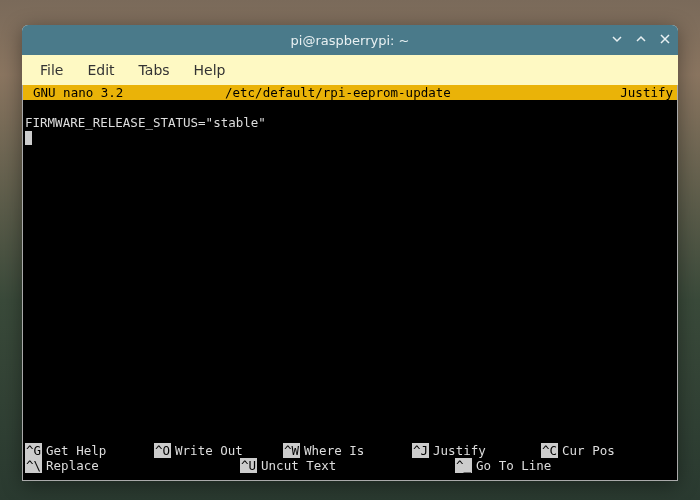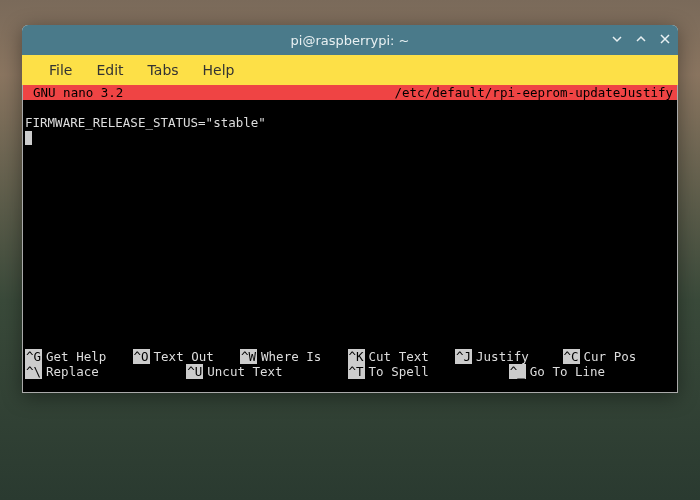--- a/index.html
+++ b/index.html
@@ -9,21 +9,21 @@
       background: linear-gradient(to bottom, #7a6a5a 0%, #8a7560 15%, #3a4a3a 60%, #2a3a30 100%);
       font-family: "DejaVu Sans", "Liberation Sans", Arial, sans-serif;
       overflow: hidden;
       position: relative;
     }
     .window {
       position: absolute;
       left: 22px;
       top: 25px;
       width: 656px;
-      height: 368px;
+      height: 456px;
       background: #fff;
       border-radius: 6px 6px 0 0;
       box-shadow: 0 4px 20px rgba(0,0,0,0.4);
       display: flex;
       flex-direction: column;
       overflow: hidden;
     }
     .titlebar {
       background: #4a7a8a;
       color: #e8f0f2;
@@ -44,73 +44,73 @@
       align-items: center;
       gap: 14px;
     }
     .titlebar-btn {
       color: #e8f0f2;
       font-size: 12px;
       cursor: pointer;
       font-family: sans-serif;
     }
     .menubar {
-      background: #fde047;
+      background: #fef9c3;
       height: 30px;
       display: flex;
       align-items: center;
-      padding: 0 17px;
+      padding: 0 8px;
       font-size: 14px;
       color: #333;
       gap: 4px;
     }
     .menu-item {
       padding: 4px 10px;
       cursor: pointer;
     }
     .terminal {
       flex: 1;
       background: #000;
       color: #ccc;
       font-family: "DejaVu Sans Mono", "Liberation Mono", monospace;
       font-size: 12.5px;
       line-height: 15px;
       position: relative;
       border: 1px solid #aaa;
       border-top: none;
     }
     .nano-header {
-      background: #ef4444;
+      background: #eab308;
       color: #000;
       display: flex;
       height: 15px;
       padding: 0 2px;
     }
     .nano-header-left { width: 200px; padding-left: 8px; }
-    .nano-header-center { flex: 1; text-align: right; }
+    .nano-header-center { flex: 1; text-align: left; }
     .nano-header-right { padding-right: 2px; }
     .nano-body {
       padding: 0 2px;
       margin-top: 15px;
       color: #ddd;
     }
     .nano-cursor {
       display: inline-block;
       width: 7px;
       height: 14px;
       background: #ccc;
       vertical-align: text-bottom;
     }
     .nano-footer {
       position: absolute;
       bottom: 0;
       left: 0;
       right: 5px;
       color: #ddd;
-      padding: 0 2px 13px 2px;
+      padding: 0 2px 7px 2px;
     }
     .nano-footer-row {
       display: flex;
       height: 15px;
     }
     .nano-shortcut {
       flex: 1;
       white-space: nowrap;
       overflow: hidden;
     }
@@ -159,27 +159,25 @@
       <span class="nano-header-center">/etc/default/rpi-eeprom-update</span>
       <span class="nano-header-right">Justify</span>
     </div>
     <div class="nano-body">
       <div>FIRMWARE_RELEASE_STATUS="stable"</div>
       <div><span class="nano-cursor"></span></div>
     </div>
     <div class="nano-footer">
       <div class="nano-footer-row">
         <span class="nano-shortcut"><span class="nano-key">^G</span><span class="nano-label">Get Help</span></span>
-        <span class="nano-shortcut"><span class="nano-key">^O</span><span class="nano-label">Text Out</span></span>
+        <span class="nano-shortcut"><span class="nano-key">^O</span><span class="nano-label">Write Out</span></span>
         <span class="nano-shortcut"><span class="nano-key">^W</span><span class="nano-label">Where Is</span></span>
-        <span class="nano-shortcut"><span class="nano-key">^K</span><span class="nano-label">Cut Text</span></span>
         <span class="nano-shortcut"><span class="nano-key">^J</span><span class="nano-label">Justify</span></span>
         <span class="nano-shortcut"><span class="nano-key">^C</span><span class="nano-label">Cur Pos</span></span>
       </div>
       <div class="nano-footer-row">
         <span class="nano-shortcut"><span class="nano-key">^\</span><span class="nano-label">Replace</span></span>
         <span class="nano-shortcut"><span class="nano-key">^U</span><span class="nano-label">Uncut Text</span></span>
-        <span class="nano-shortcut"><span class="nano-key">^T</span><span class="nano-label">To Spell</span></span>
         <span class="nano-shortcut"><span class="nano-key">^_</span><span class="nano-label">Go To Line</span></span>
       </div>
     </div>
   </div>
 </div>
 
 </body></html>

